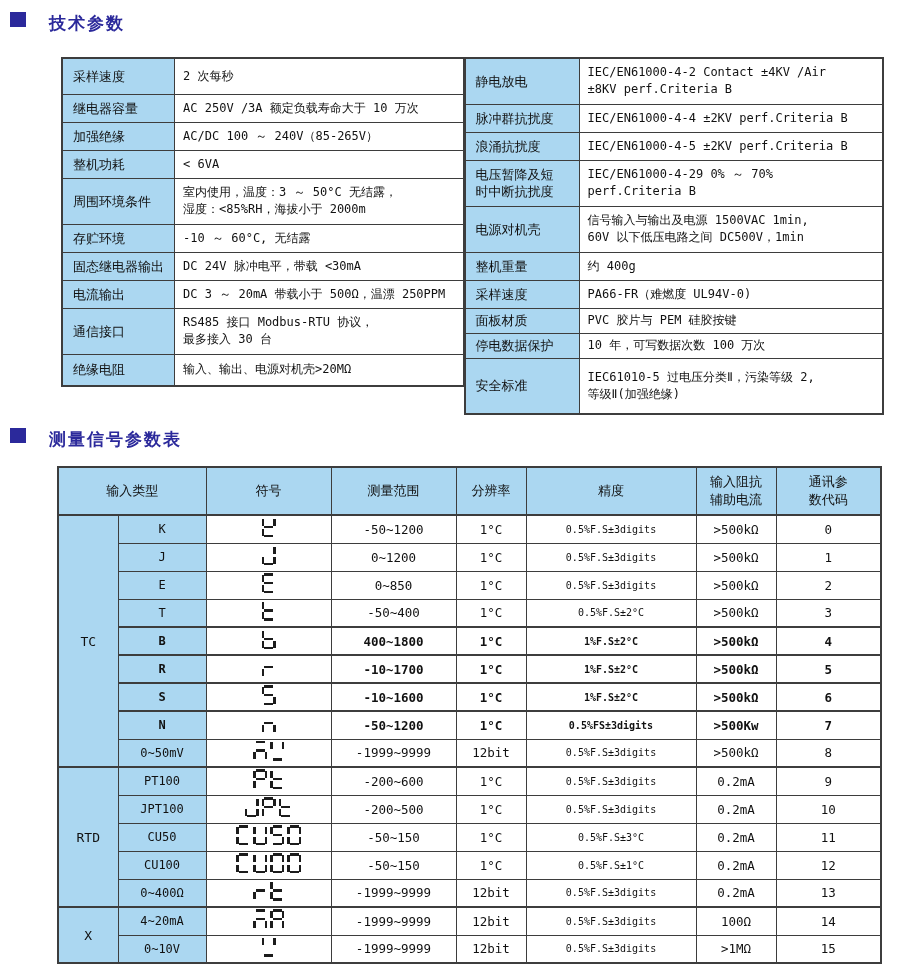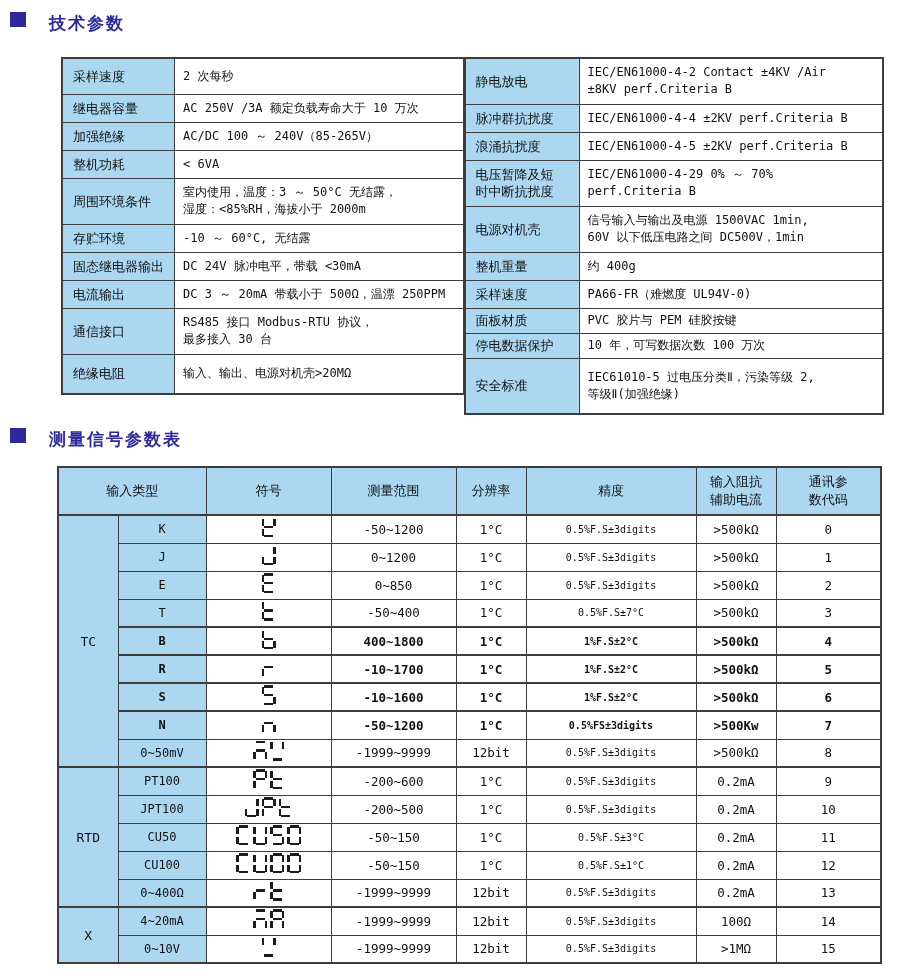--- a/index.html
+++ b/index.html
@@ -27,21 +27,21 @@
   .tech-wrap{display:flex;margin-left:61px;width:823px;align-items:flex-start;}
   table{border-collapse:collapse;table-layout:fixed;}
   .tech{border:2px solid var(--border);}
   #tech-right{margin-left:-1px;padding-left:47px;}
   .tech td{border:1px solid var(--border);vertical-align:middle;padding:2px 8px;line-height:17px;}
   .tech .p-label{background:var(--cellblue);font-size:13px;padding-left:10px;}
   .tech .p-value{font-family:"DejaVu Sans Mono","Liberation Mono",monospace;font-size:12px;}
   .tech tr{height:28px;}
   #tech-left tr:nth-child(1){height:36px;}
   #tech-left tr:nth-child(5),#tech-left tr:nth-child(9){height:46px;}
-  #tech-left tr:nth-child(10){height:40px;padding-left:16px;}
+  #tech-left tr:nth-child(10){height:32px;padding-left:16px;}
   #tech-right tr:nth-child(1),#tech-right tr:nth-child(4),#tech-right tr:nth-child(5){height:46px;}
   #tech-right tr:nth-child(8),#tech-right tr:nth-child(9){height:25px;}
   #tech-right tr:nth-child(10){height:56px;}
   #tech-left col.c-label{width:113px;}  #tech-left col.c-value{width:290px;}
   #tech-right col.c-label{width:115px;} #tech-right col.c-value{width:305px;}
 
   
   .signal{border:2px solid var(--border);margin-left:57px;width:823px;}
   .signal th,.signal td{border:1px solid var(--border);text-align:center;vertical-align:middle;padding:1px 2px;}
   .signal thead th{
@@ -373,21 +373,21 @@
           <td class="symbol-cell"><span class="seg-wrap">
               <span class="seg-char">
                 <i class="seg seg-f"></i>
                 <i class="seg seg-e"></i>
                 <i class="seg seg-g"></i>
                 <i class="seg seg-d"></i>
               </span>
             </span></td>
           <td class="range-cell">-50~400</td>
           <td class="res-cell">1°C</td>
-          <td class="acc-cell">0.5%F.S±7°C</td>
+          <td class="acc-cell">0.5%F.S±2°C</td>
           <td class="imp-cell">&gt;500kΩ</td>
           <td class="code-cell">3</td>
         </tr>
         <tr class="bold">
           <td class="type-cell">B</td>
           <td class="symbol-cell"><span class="seg-wrap">
               <span class="seg-char">
                 <i class="seg seg-f"></i>
                 <i class="seg seg-g"></i>
                 <i class="seg seg-e"></i>

